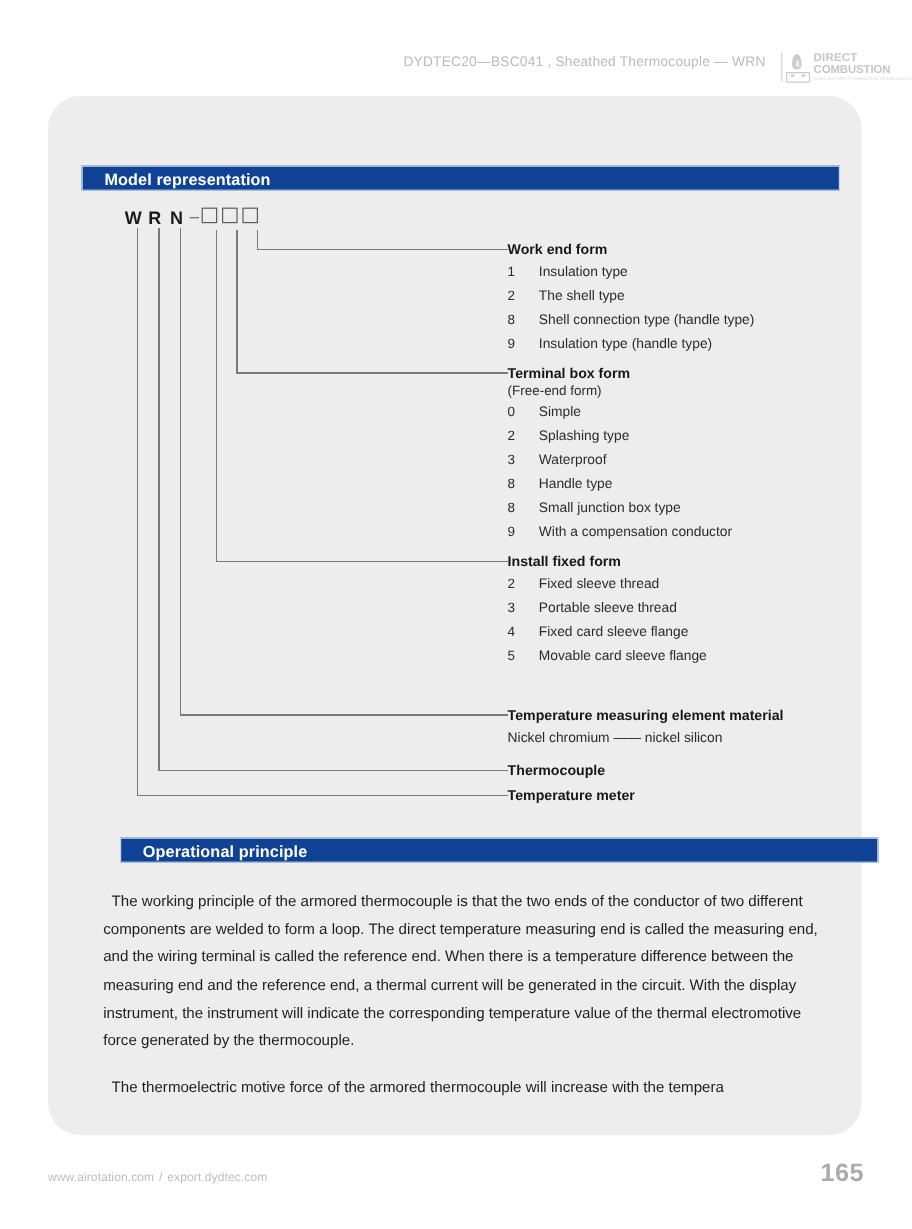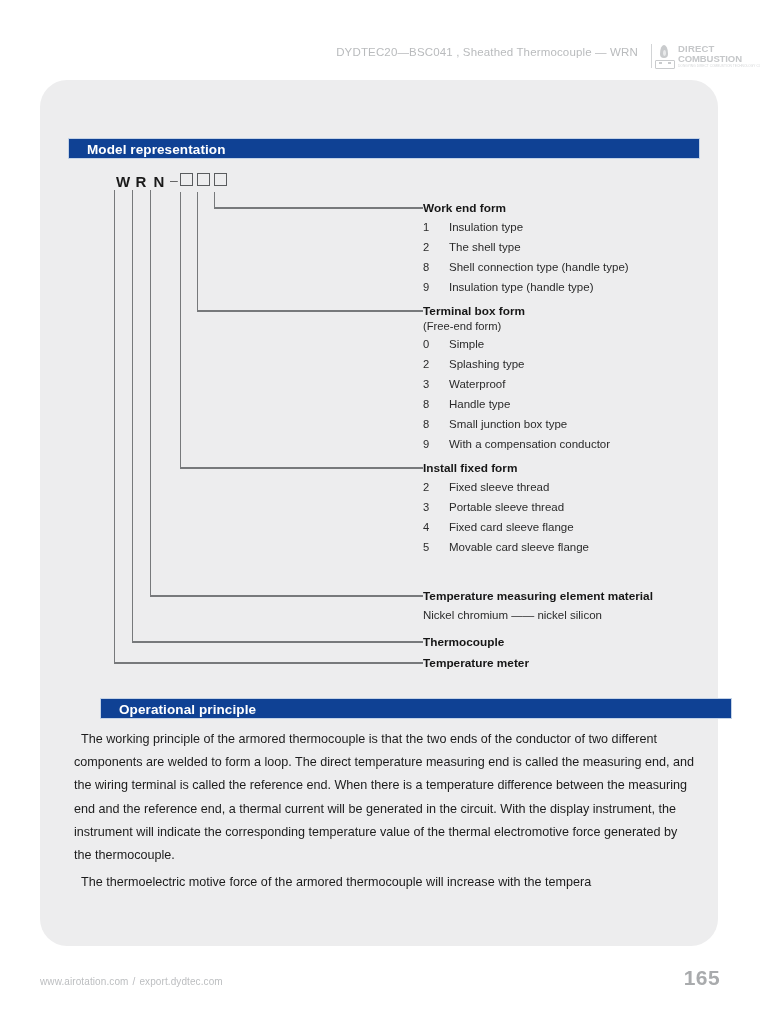--- a/index.html
+++ b/index.html
@@ -144,21 +144,21 @@
     font-weight: bold;
     letter-spacing: 0.1px;
     white-space: nowrap;
   }
   #bar-model { left: 28px; top: 58px; width: 632px; }
   #bar-principle { left: 28px; top: 618px; width: 632px; margin-left: 32px; }
 
   
   .code-row {
     position: absolute;
-    left: 74px;
+    left: 62px;
     top: 92px;
     height: 20px;
     white-space: nowrap;
   }
   .code-char {
     display: inline-block;
     font-size: 15px;
     font-weight: bold;
     color: #1a1a1a;
     width: 18px;
@@ -242,21 +242,21 @@
     position: absolute;
     left: 30px;
     top: 644px;
     width: 630px;
     font-size: 12.6px;
     line-height: 23.2px;
     color: #1c1c1c;
     text-align: left;
   }
   .body-text p {
-    margin: 4px;
+    margin: 16px;
     text-indent: 7px;
   }
 
   
   .page-footer {
     position: absolute;
     left: 0;
     top: 972px;
     width: 760px;
     height: 30px;

